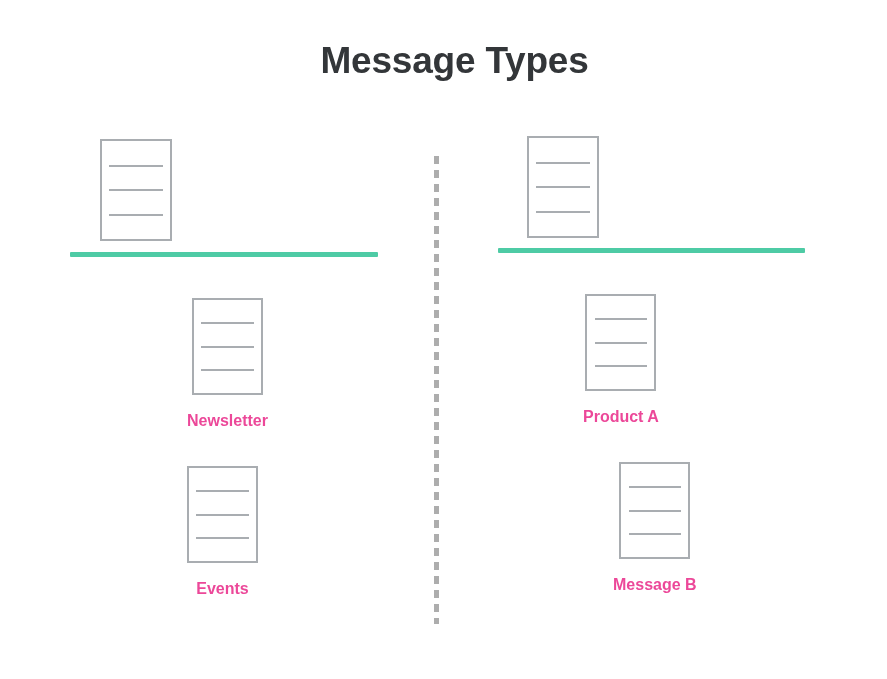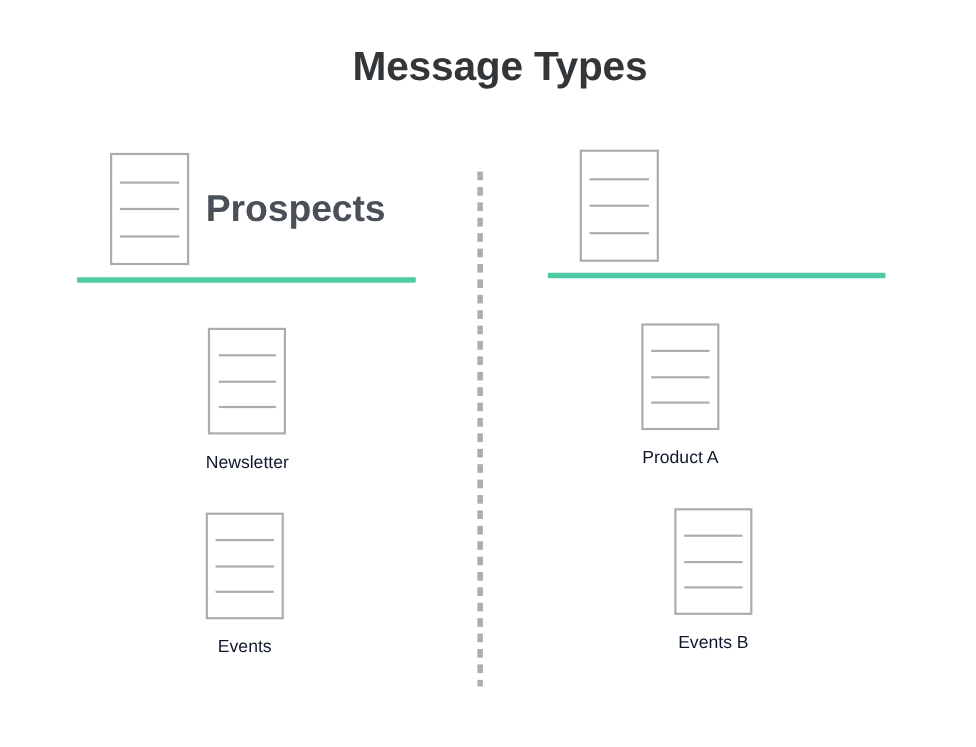--- a/index.html
+++ b/index.html
@@ -82,22 +82,22 @@
   
   .item {
     position: absolute;
     display: flex;
     flex-direction: column;
     align-items: center;
   }
   .item .item-label {
     margin-top: 17px;
     font-size: 16px;
-    font-weight: normal;
-    color: #0f172a;
+    font-weight: bold;
+    color: #ec4899;
     white-space: nowrap;
     text-align: center;
   }
 
   
   .divider {
     position: absolute;
     width: 5px;
   }
 </style>
@@ -105,21 +105,20 @@
 <body>
 
 <div class="page-title">Message Types</div>
 
 <div class="col-header" style="left:100px; top:139px;">
   <div class="doc-icon large">
     <div class="doc-line"></div>
     <div class="doc-line"></div>
     <div class="doc-line"></div>
   </div>
-  <div class="col-title">Prospects</div>
 </div>
 
 <div class="rule" style="left:70px; top:252px; width:308px; background:#4ecba5;"></div>
 
 <div class="item" style="left:187px; top:298px;">
   <div class="doc-icon small">
     <div class="doc-line"></div>
     <div class="doc-line"></div>
     <div class="doc-line"></div>
   </div>
@@ -159,14 +158,14 @@
   </div>
   <div class="item-label">Product A</div>
 </div>
 
 <div class="item" style="left:613px; top:462px;">
   <div class="doc-icon small">
     <div class="doc-line"></div>
     <div class="doc-line"></div>
     <div class="doc-line"></div>
   </div>
-  <div class="item-label">Events B</div>
+  <div class="item-label">Message B</div>
 </div>
 
 </body></html>

